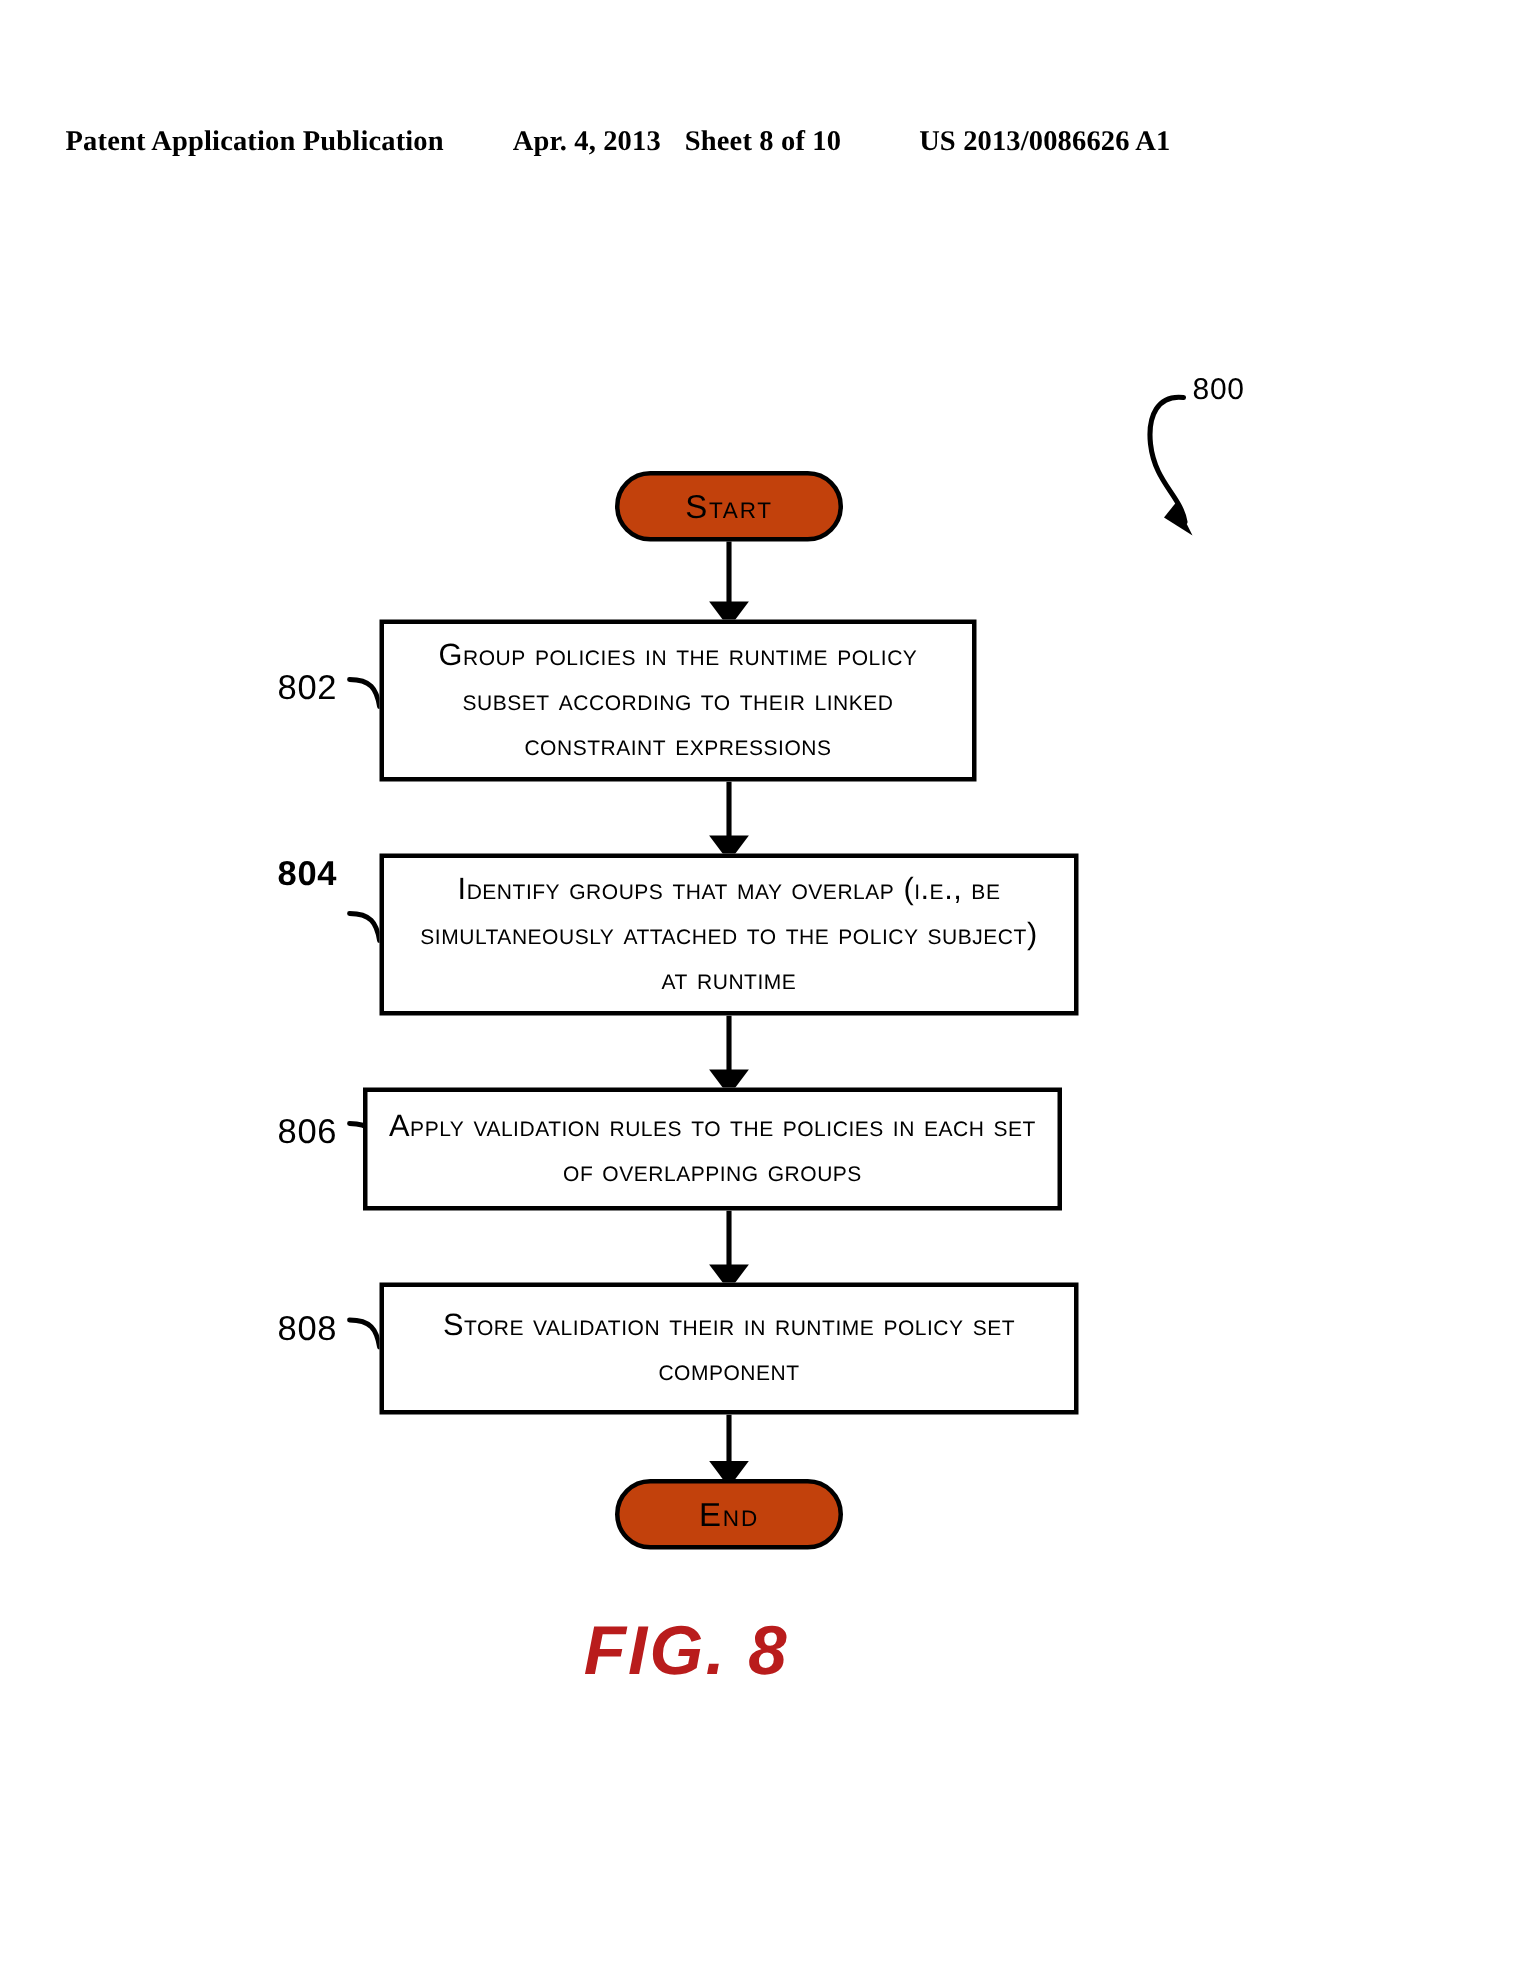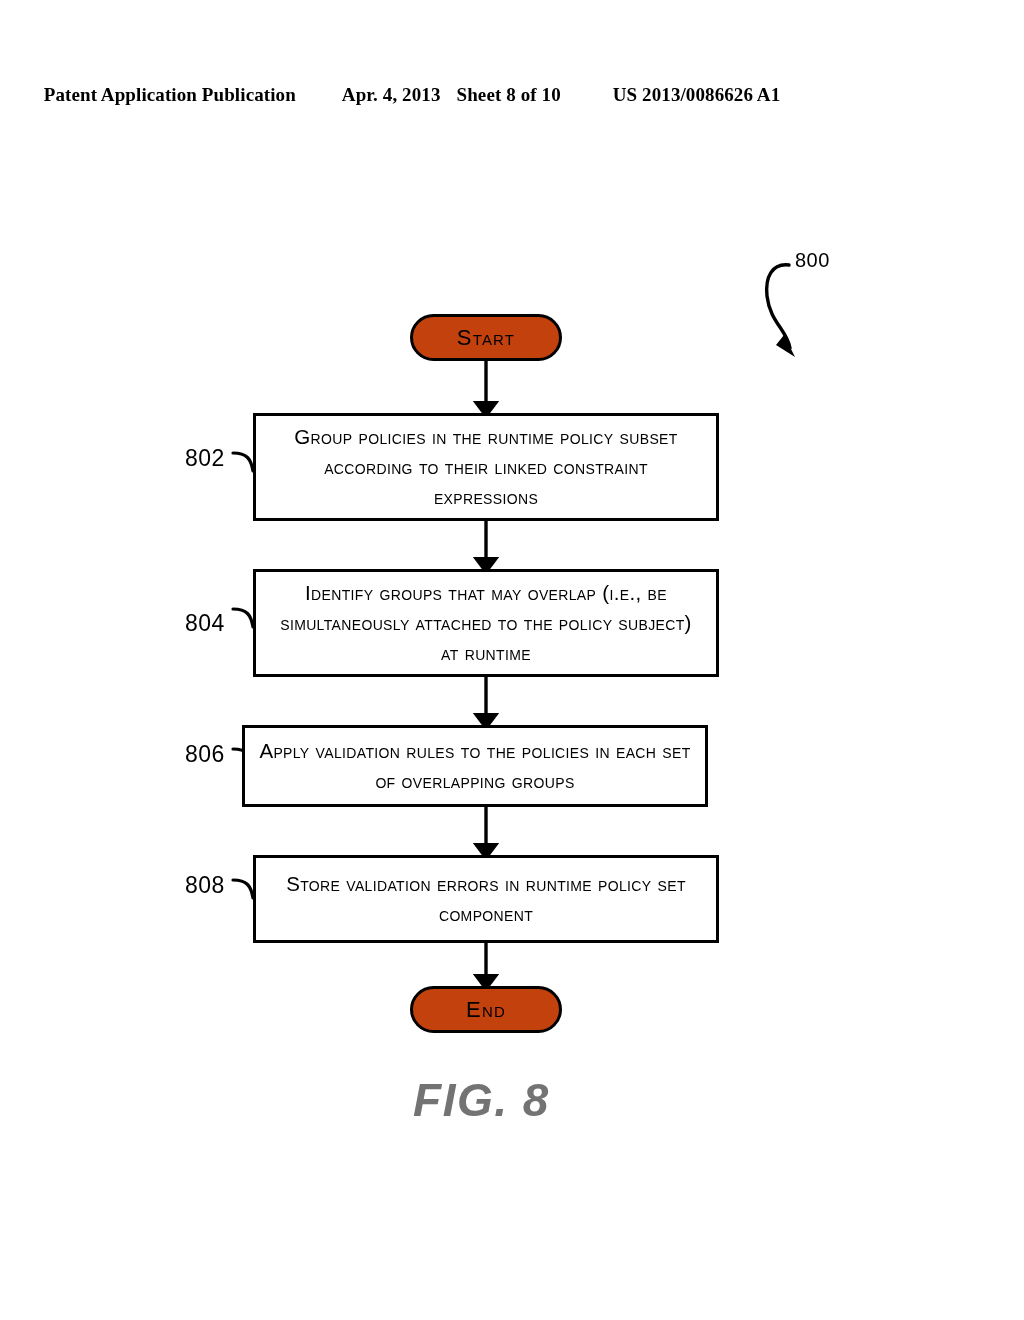--- a/index.html
+++ b/index.html
@@ -89,36 +89,36 @@
   }
   .process-box .box-text {
     font-family: "Liberation Sans", sans-serif;
     font-variant: small-caps;
     font-size: 20.5px;
     letter-spacing: 0.35px;
     line-height: 1.47;
     text-align: center;
     color: #000;
   }
-  #box-802 { left: 253px; top: 413px; width: 466px; height: 108px; }
+  #box-802 { left: 253px; top: 413px; width: 398px; height: 108px; }
   #box-804 { left: 253px; top: 569px; width: 466px; height: 108px; }
   #box-806 { left: 242px; top: 725px; width: 466px; height: 82px; }
   #box-808 { left: 253px; top: 855px; width: 466px; height: 88px; }
 
   
   .step-ref {
     position: absolute;
     font-family: "Liberation Sans", sans-serif;
     font-size: 23px;
     letter-spacing: 0.5px;
     color: #000;
     white-space: nowrap;
   }
   #ref-802 { left: 185px; top: 445px; }
-  #ref-804 { left: 185px; top: 610px; }
+  #ref-804 { left: 185px; top: 569px; font-weight: bold; }
   #ref-806 { left: 185px; top: 741px; }
   #ref-808 { left: 185px; top: 872px; }
 
   
   #ref-800 {
     position: absolute;
     left: 795px;
     top: 249px;
     font-family: "Liberation Sans", sans-serif;
     font-size: 20px;
@@ -132,22 +132,21 @@
     position: absolute;
     left: 0;
     top: 1073px;
     width: 915px;
     text-align: center;
     font-family: "Liberation Sans", sans-serif;
     font-weight: bold;
     font-style: italic;
     font-size: 46px;
     letter-spacing: 1.5px;
-    color: #737373;
-    margin-left: 24px;
+    color: #b91c1c;
   }
 </style>
 </head>
 <body>
 
 <div id="page-header">
   <span class="hdr-pub">Patent Application Publication</span>
   <span class="hdr-date">Apr. 4, 2013</span>
   <span class="hdr-sheet">Sheet 8 of 10</span>
   <span class="hdr-patno">US 2013/0086626 A1</span>
@@ -207,21 +206,21 @@
     <span class="box-text">Identify groups that may overlap (i.e., be simultaneously attached to the policy subject) at runtime</span>
   </div>
   <div class="step-ref" id="ref-804">804</div>
 
   <div class="process-box" id="box-806">
     <span class="box-text">Apply validation rules to the policies in each set of overlapping groups</span>
   </div>
   <div class="step-ref" id="ref-806">806</div>
 
   <div class="process-box" id="box-808">
-    <span class="box-text">Store validation errors in runtime policy set component</span>
+    <span class="box-text">Store validation their in runtime policy set component</span>
   </div>
   <div class="step-ref" id="ref-808">808</div>
 
   <div class="terminator" id="node-end">
     <span class="term-label">End</span>
   </div>
 
   <div id="ref-800">800</div>
 </div>
 

